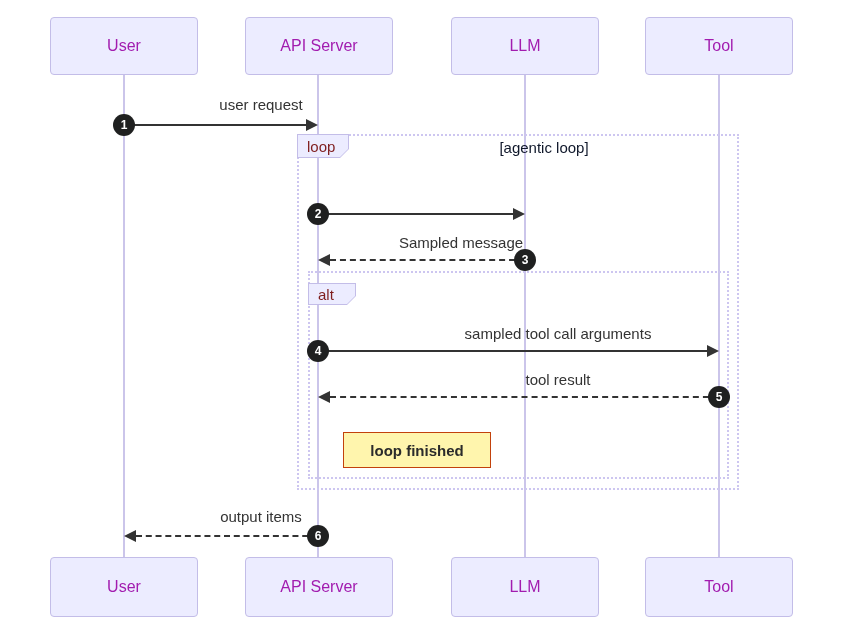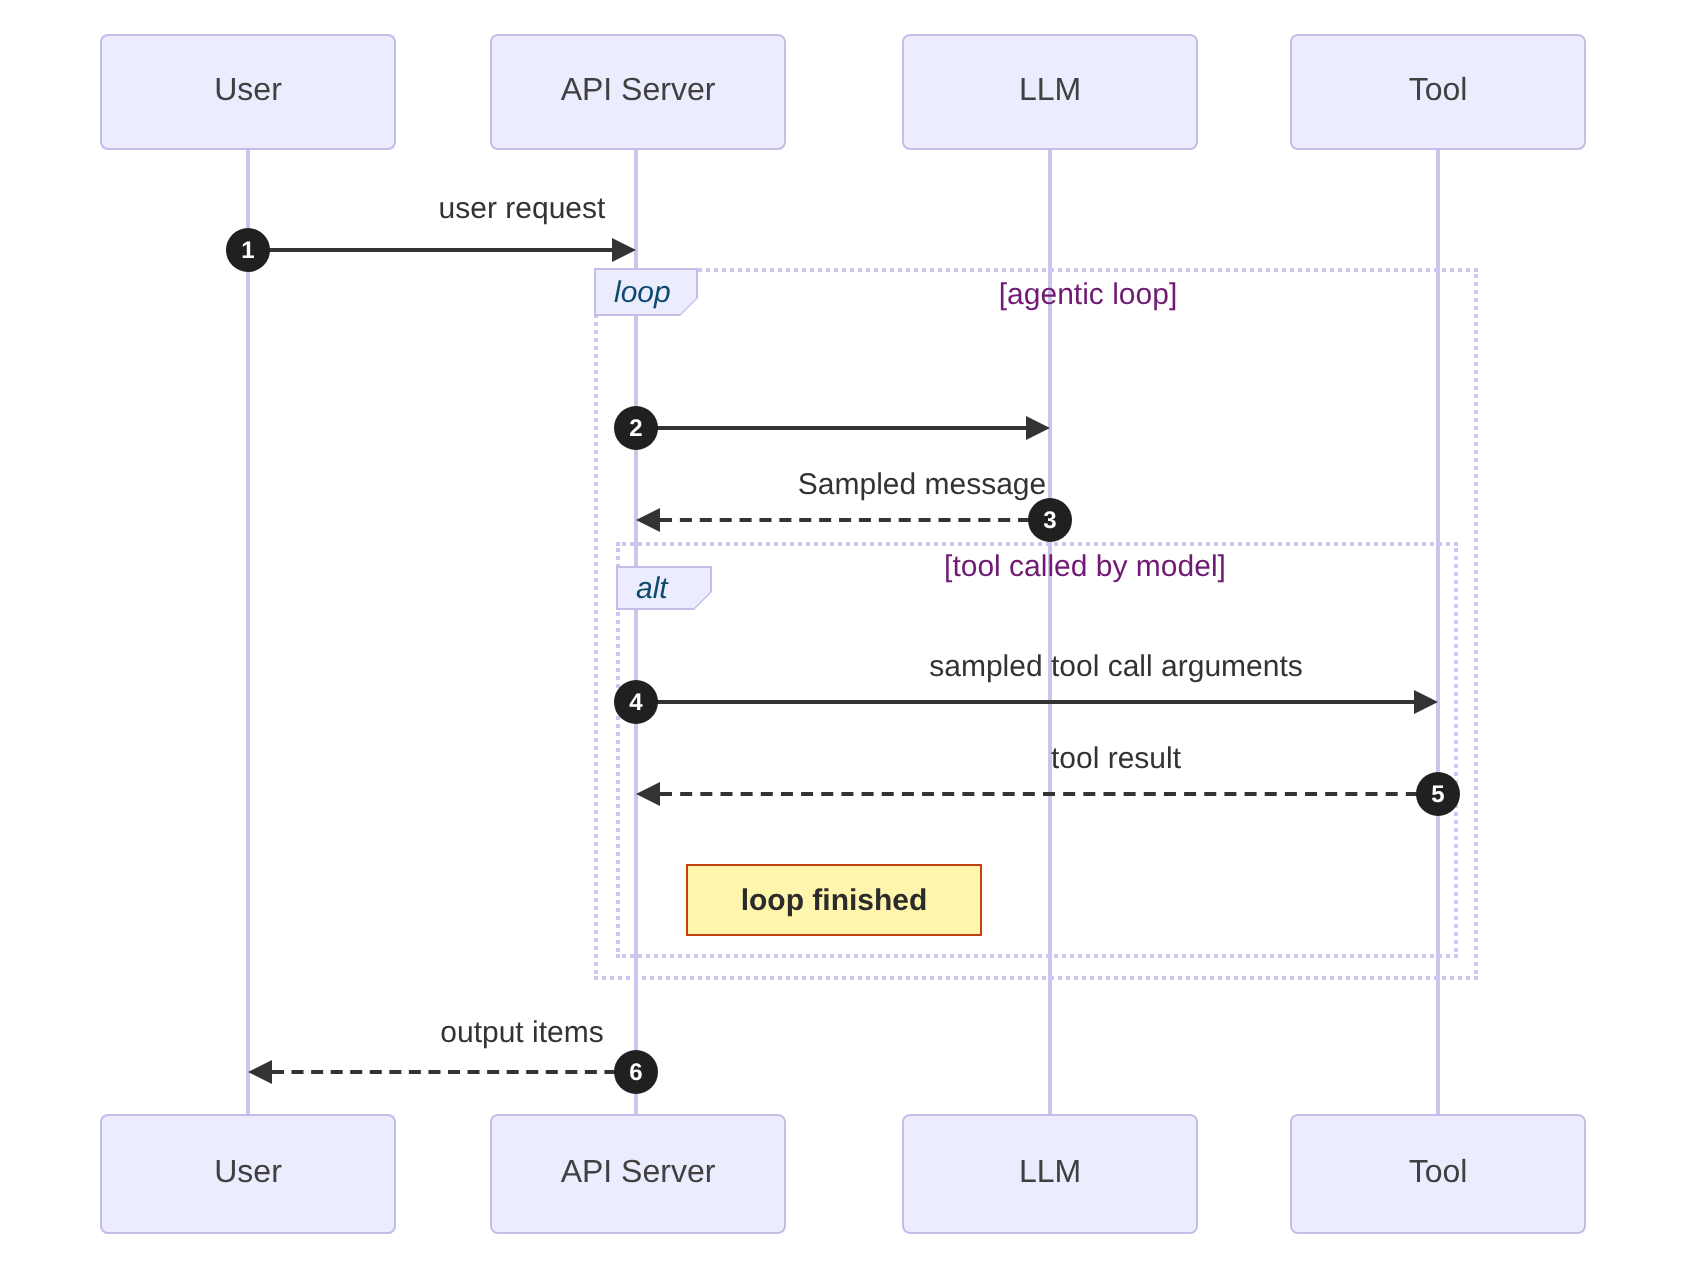--- a/index.html
+++ b/index.html
@@ -8,41 +8,41 @@
     font-family:"Liberation Sans", sans-serif; color:#333333; overflow:hidden;
   }
   .lifeline {
     position:absolute; top:75px; height:482px; width:2px;
     background:#cbc5ea;
   }
   .actor {
     position:absolute; width:148px; height:58px;
     background:#ececff; border:1px solid #c3bde8; border-radius:4px;
     display:flex; align-items:center; justify-content:center;
-    font-size:16px; color:#404040; box-sizing:border-box;
+    font-size:16px; color:#a21caf; box-sizing:border-box;
   }
   .frame {
     position:absolute; border:2px dotted #cdc6f0; box-sizing:border-box;
     background:transparent;
   }
   .tag {
     position:absolute; background:#c3bde8;
     clip-path: polygon(0 0, 100% 0, 100% calc(100% - 9px), calc(100% - 9px) 100%, 0 100%);
   }
   .tag-inner {
     position:absolute; inset:1px; background:#ececff;
     clip-path: polygon(0 0, 100% 0, 100% calc(100% - 8px), calc(100% - 8px) 100%, 0 100%);
   }
   .tag-text {
     position:absolute; inset:0; padding-left:10px;
     display:flex; align-items:center;
-    font-size:15px; color:#0c4a6e;font-style:italic;
+    font-size:15px; color:#7f1d1d;
   }
   .frame-condition {
-    position:absolute; text-align:center; font-size:15px; color:#701a75;
+    position:absolute; text-align:center; font-size:15px; color:#0f172a;
   }
   .msg-label {
     position:absolute; transform:translateX(-50%);
     font-size:15px; color:#333333; white-space:nowrap;margin-left:40px;
   }
   .line { position:absolute; height:0; }
   .line.solid  { border-top:2px solid #333333; }
   .line.dashed { border-top:2px dashed #333333; }
   .arrowhead { position:absolute; width:0; height:0; }
   .arrowhead.right {
@@ -79,21 +79,20 @@
     <div class="tag-inner"></div>
     <span class="tag-text">loop</span>
   </div>
   <div class="frame-condition" style="left:349px;top:139px;width:390px;">[agentic loop]</div>
 
   <div class="frame" style="left:308px;top:271px;width:421px;height:208px;"></div>
   <div class="tag" style="left:308px;top:271px;width:48px;height:22px;margin-top:12px;">
     <div class="tag-inner"></div>
     <span class="tag-text">alt</span>
   </div>
-  <div class="frame-condition" style="left:356px;top:275px;width:373px;">[tool called by model]</div>
 
   <div class="msg-label" style="left:221px;top:96px;">user request</div>
   <div class="line solid" style="left:124px;top:124px;width:182px;"></div>
   <div class="arrowhead right" style="left:306px;top:119px;"></div>
   <div class="seq-circle" style="left:113px;top:114px;">1</div>
 
   <div class="line solid" style="left:318px;top:213px;width:195px;"></div>
   <div class="arrowhead right" style="left:513px;top:208px;"></div>
   <div class="seq-circle" style="left:307px;top:203px;">2</div>
 

